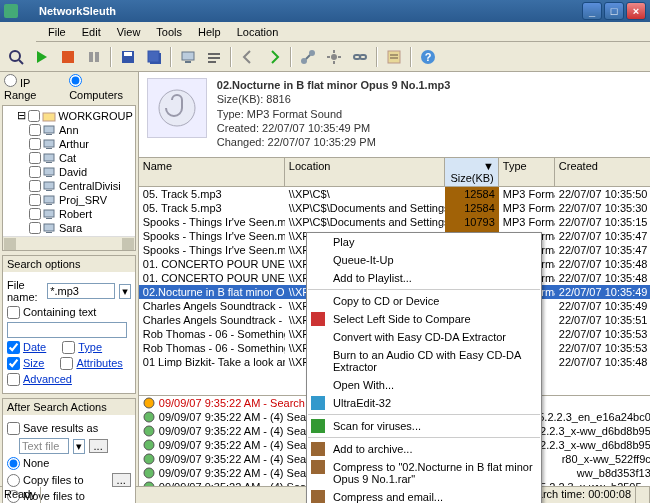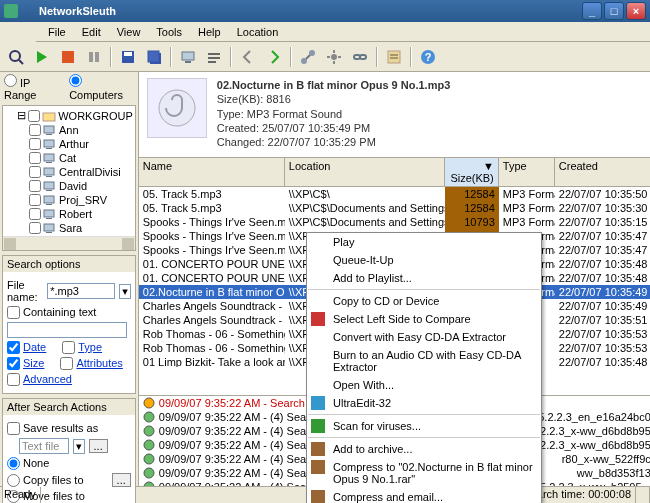--- a/index.html
+++ b/index.html
@@ -219,29 +219,29 @@
               <rect x="3" y="10" width="6" height="1" fill="#678"></rect>
             </svg>
             <span>Cat</span>
           </div>
           <div class="tree-item l2">
             <input type="checkbox" style="">
             <svg width="14" height="12">
               <rect x="1" y="2" width="10" height="7" fill="#bcd" stroke="#678"></rect>
               <rect x="3" y="10" width="6" height="1" fill="#678"></rect>
             </svg>
+            <span>David</span>
+          </div>
+          <div class="tree-item l2">
+            <input type="checkbox" style="">
+            <svg width="14" height="12">
+              <rect x="1" y="2" width="10" height="7" fill="#bcd" stroke="#678"></rect>
+              <rect x="3" y="10" width="6" height="1" fill="#678"></rect>
+            </svg>
             <span>CentralDivisi</span>
-          </div>
-          <div class="tree-item l2">
-            <input type="checkbox" style="">
-            <svg width="14" height="12">
-              <rect x="1" y="2" width="10" height="7" fill="#bcd" stroke="#678"></rect>
-              <rect x="3" y="10" width="6" height="1" fill="#678"></rect>
-            </svg>
-            <span>David</span>
           </div>
           <div class="tree-item l2">
             <input type="checkbox" style="">
             <svg width="14" height="12">
               <rect x="1" y="2" width="10" height="7" fill="#bcd" stroke="#678"></rect>
               <rect x="3" y="10" width="6" height="1" fill="#678"></rect>
             </svg>
             <span>Proj_SRV</span>
           </div>
           <div class="tree-item l2">
@@ -356,21 +356,21 @@
       <div class="detailicon">
           <svg width="40" height="40">
             <circle cx="20" cy="20" r="18" fill="#e8eaf5" stroke="#aab"></circle>
             <path d="M15 12a5 5 0 0110 0v8a8 8 0 01-16 0" fill="none" stroke="#99a" stroke-width="2"></path>
           </svg>
         </div>
       <div class="detailtext">
         <div><b>02.Nocturne in B flat minor Opus 9 No.1.mp3</b></div>
         <div>Size(KB): 8816</div>
         <div>Type: MP3 Format Sound</div>
-        <div>Created: 25/07/07 10:35:49 PM</div>
+        <div>Created: 22/07/07 10:35:49 PM</div>
         <div>Changed: 22/07/07 10:35:29 PM</div>
       </div>
     </div>
     <div class="listpane">
       <div class="listhdr">
         <div class="col-name">Name</div>
         <div class="col-loc">Location</div>
         <div class="col-size">▼ Size(KB)</div>
         <div class="col-type">Type</div>
         <div class="col-created">Created</div>

